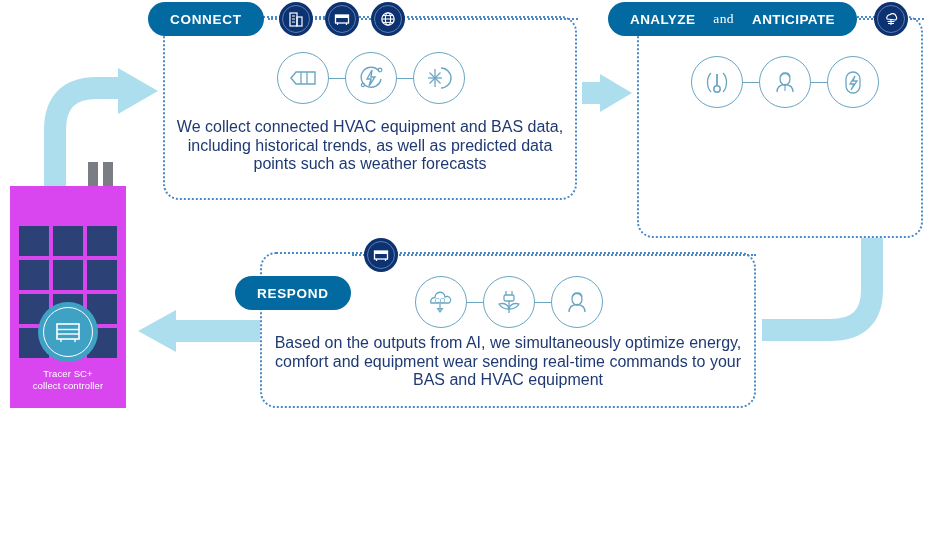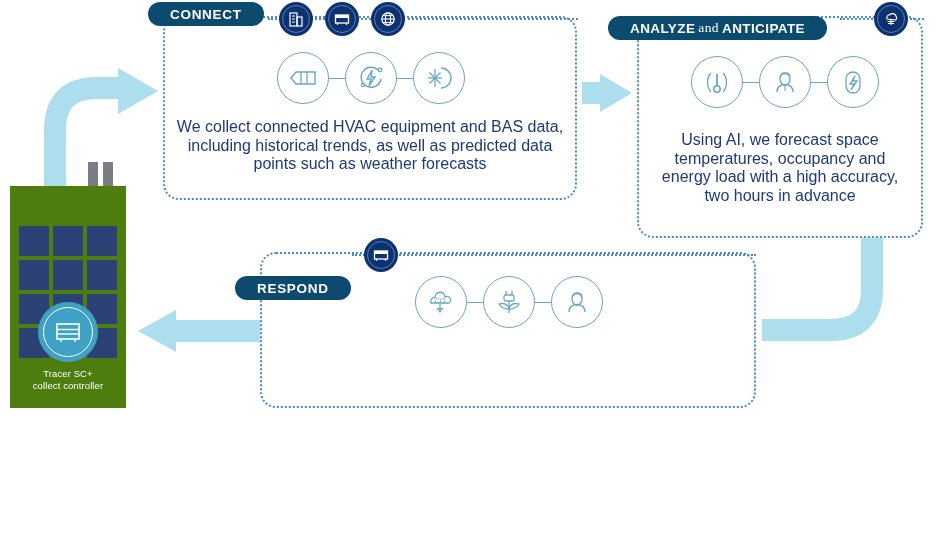--- a/index.html
+++ b/index.html
@@ -28,21 +28,21 @@
     pointer-events: none;
   }
 
   
   .device {
     position: absolute;
     left: 10px;
     top: 186px;
     width: 116px;
     height: 222px;
-    background: #4d7c0f;
+    background: #d946ef;
     z-index: 4;
   }
   .device-antenna {
     position: absolute;
     width: 10px;
     height: 24px;
     background: #7b7d84;
     top: 162px;
     z-index: 3;
   }
@@ -105,36 +105,36 @@
     background: #ffffff;
     z-index: 2;
   }
   .panel.connect  { left: 163px; top: 16px;  width: 414px; height: 184px; }
   .panel.analyze  { left: 637px; top: 16px;  width: 286px; height: 222px; }
   .panel.respond  { left: 260px; top: 252px; width: 496px; height: 156px; }
 
   
   .pill {
     position: absolute;
-    height: 24px;
+    height: 34px;
     border-radius: 17px;
-    background: #0c4a6e;
+    background: #0369a1;
     color: #ffffff;
     display: flex;
     align-items: center;
     justify-content: center;
     padding: 0 22px;
     font-size: 13.5px;
     font-weight: bold;
     letter-spacing: .7px;
     white-space: nowrap;
     z-index: 6;
   }
   .pill.connect { left: 148px; top: 2px; }
-  .pill.analyze { left: 608px; top: 16px; letter-spacing: .4px; }
+  .pill.analyze { left: 608px; top: 2px; letter-spacing: .4px; gap: 15px; }
   .pill.respond { left: 235px; top: 238px; margin-top: 38px; }
   .pill .and-word { font-weight: normal; padding: 0 3px; font-family: Liberation Serif, serif; }
 
   
   .darkcircle {
     position: absolute;
     width: 34px;
     height: 34px;
     border-radius: 50%;
     background: #0d3272;
@@ -383,21 +383,20 @@
     </div>
     <div class="link"></div>
     <div class="circ">
       <svg width="26" height="30" viewBox="0 0 26 30">
         <rect x="6" y="5" width="14" height="21" rx="7" fill="none" stroke="#6aa6c4" stroke-width="1.3"></rect>
         <path d="M15 9 L10 17 L14 17 L11 23 L17 14 L13 14 Z" fill="none" stroke="#6aa6c4" stroke-width="1.3"></path>
       </svg>
     </div>
   </div>
 
-  <div class="body-text analyze">Using AI, we forecast space temperatures, occupancy and energy load with a high accuracy, two hours in advance</div>
 
   <div class="panel respond"></div>
 
   <div class="leader" style="left:352px; top:254px; width:16px;"></div>
   <div class="leader" style="left:396px; top:254px; width:360px;"></div>
 
   <div class="pill respond">
     <span>RESPOND</span>
   </div>
 
@@ -434,14 +433,15 @@
     <div class="link"></div>
     <div class="circ">
       <svg width="30" height="30" viewBox="0 0 30 30">
         <path d="M10 12 A5 5.5 0 0 1 20 12 A5 6 0 0 1 10 12 Z" fill="none" stroke="#6aa6c4" stroke-width="1.3"></path>
         <path d="M10 10 Q12 5 15 6 Q19 5 20 10" fill="none" stroke="#6aa6c4" stroke-width="1.3"></path>
         <path d="M7 25 Q7 18 15 17.5 Q23 18 23 25" fill="none" stroke="#6aa6c4" stroke-width="1.3"></path>
       </svg>
     </div>
   </div>
 
+  <div class="body-text respond">Based on the outputs from AI, we simultaneously optimize energy, comfort and equipment wear sending real-time commands to your BAS and HVAC equipment</div>
 
 </div>
 
 </body></html>

